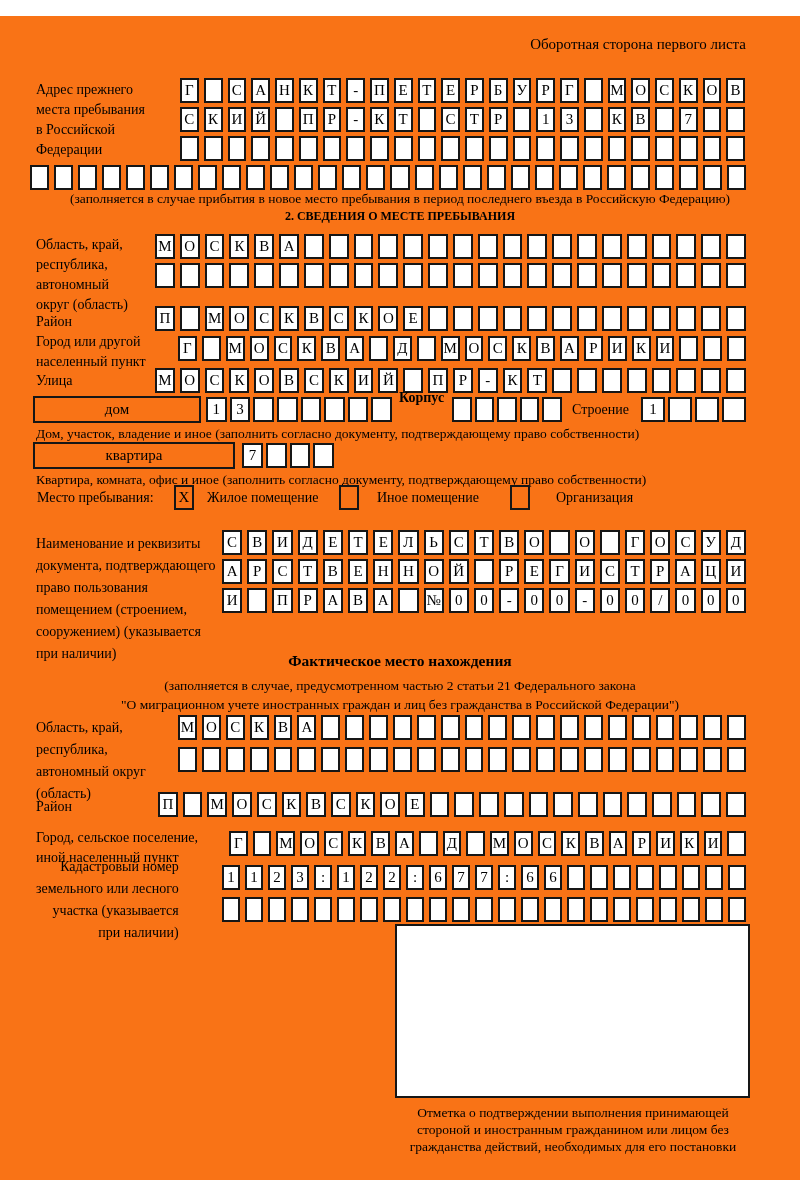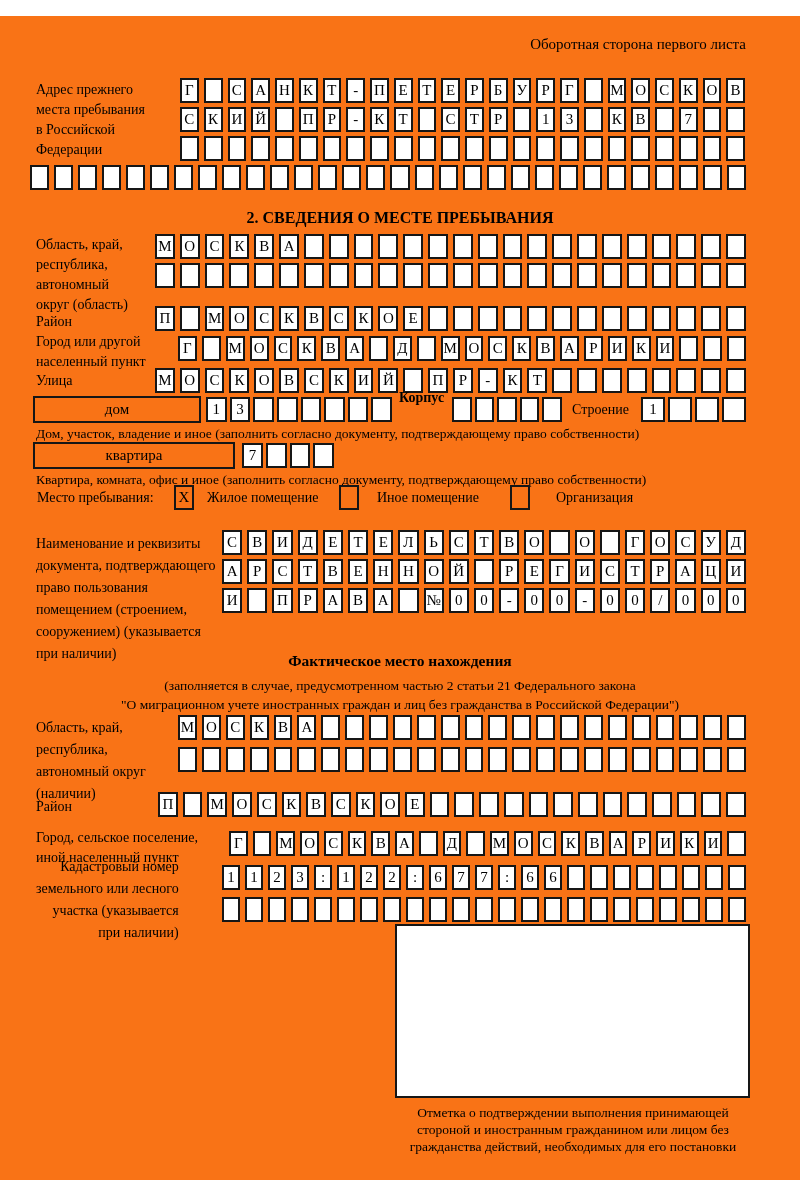--- a/index.html
+++ b/index.html
@@ -148,22 +148,23 @@
       <div class="cell"></div>
       <div class="cell"></div>
       <div class="cell"></div>
       <div class="cell"></div>
       <div class="cell"></div>
       <div class="cell"></div>
       <div class="cell"></div>
       <div class="cell"></div>
       <div class="cell"></div>
     </div>
-
-  <div class="abs bold center" style="left:0; top:193px; width:100%; font-size:16px;">2. СВЕДЕНИЯ О МЕСТЕ ПРЕБЫВАНИЯ</div>
+  <div class="abs note center" style="left:0; top:174px; width:100%;">(заполняется в случае прибытия в новое место пребывания в период последнего въезда в Российскую Федерацию)</div>
+
+  <div class="abs bold center" style="left:0; top:193px; width:100%; font-size:12px;">2. СВЕДЕНИЯ О МЕСТЕ ПРЕБЫВАНИЯ</div>
 
   <div class="abs lbl" style="left:36px; top:219px;">
       <div>Область, край,</div>
       <div>республика,</div>
       <div>автономный</div>
       <div>округ (область)</div>
     </div>
   <div class="abs cellrow" style="left:155px; top:218px; width:591px;">
       <div class="cell">М</div>
       <div class="cell">О</div>
@@ -430,21 +431,21 @@
   <div class="abs bold center" style="left:0; top:636px; width:100%; font-size:15.5px;">Фактическое место нахождения</div>
   <div class="abs note center" style="left:0; top:660px; width:100%; line-height:19px;">
       <div>(заполняется в случае, предусмотренном частью 2 статьи 21 Федерального закона</div>
       <div>"О миграционном учете иностранных граждан и лиц без гражданства в Российской Федерации")</div>
     </div>
 
   <div class="abs lbl" style="left:36px; top:701px; line-height:22px;">
       <div>Область, край,</div>
       <div>республика,</div>
       <div>автономный округ</div>
-      <div>(наличии)</div>
+      <div>(область)</div>
     </div>
   <div class="abs cellrow" style="left:178px; top:699px; width:568px;">
       <div class="cell">М</div>
       <div class="cell">О</div>
       <div class="cell">С</div>
       <div class="cell">К</div>
       <div class="cell">В</div>
       <div class="cell">А</div>
       <div class="cell"></div>
       <div class="cell"></div>

